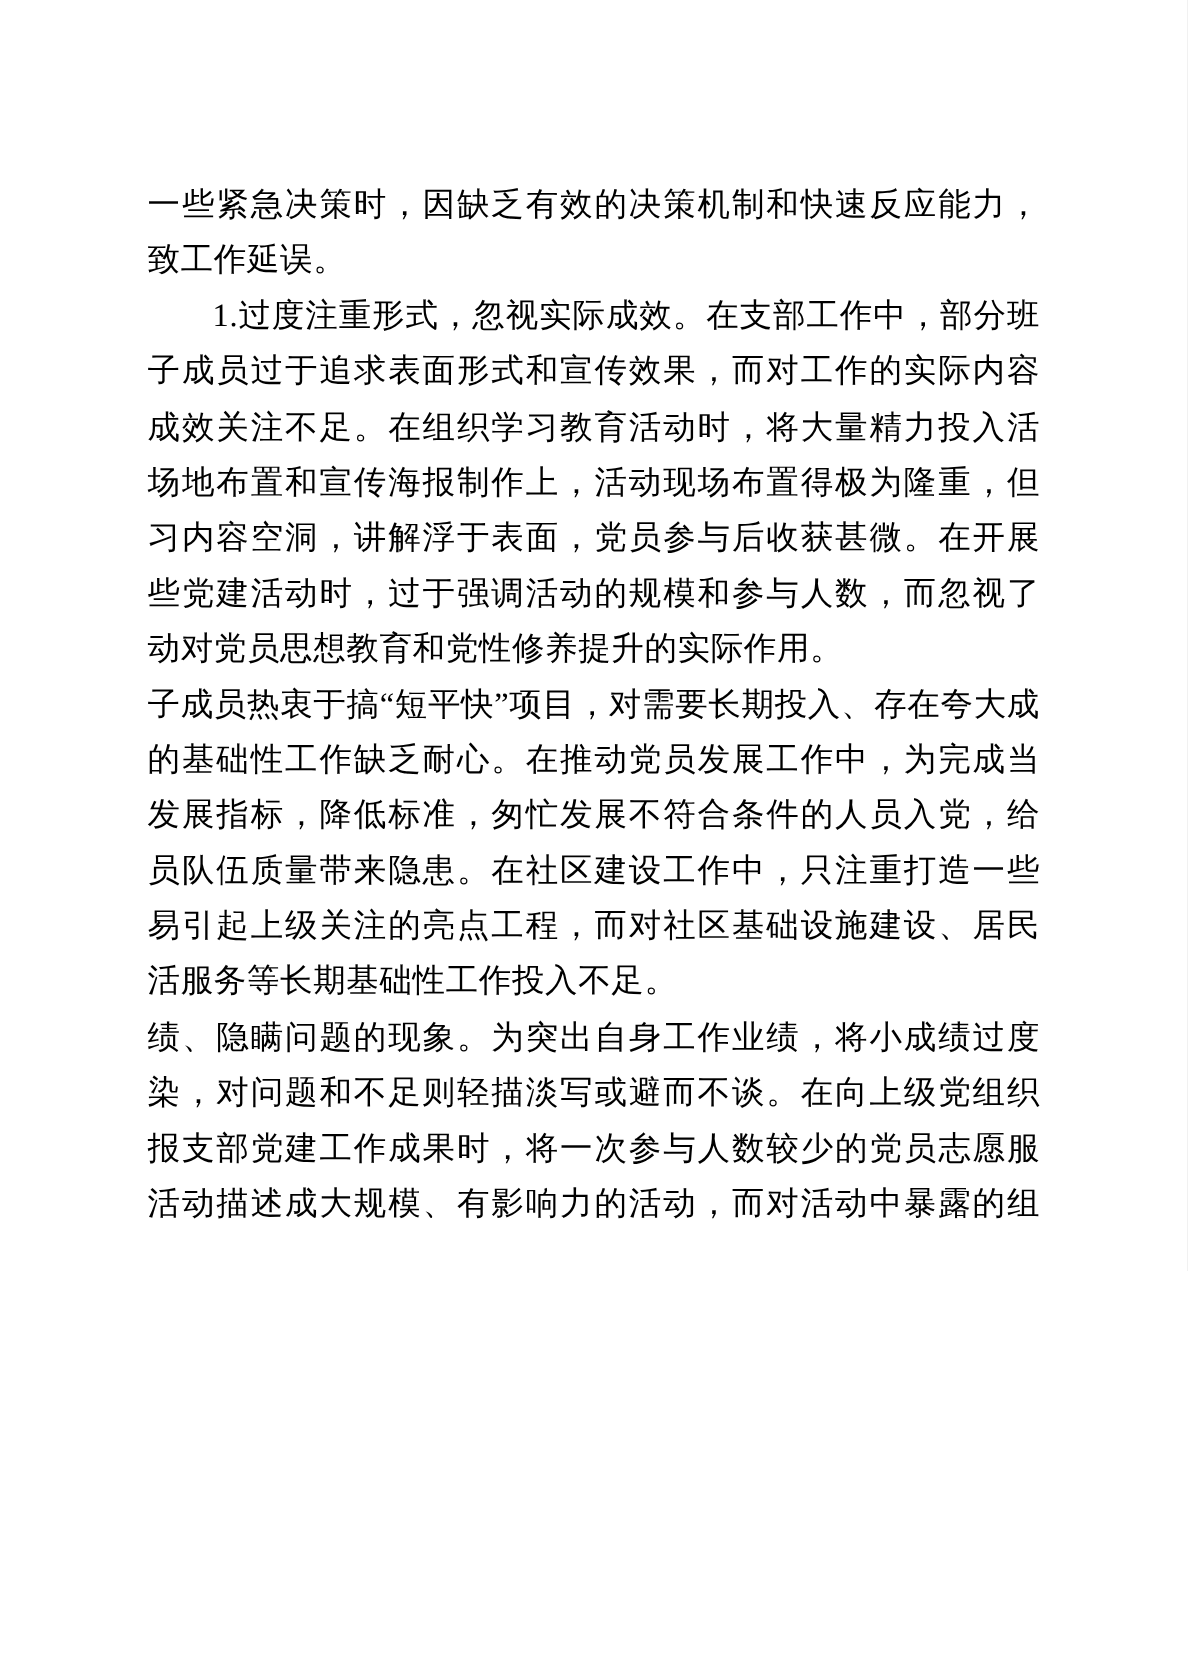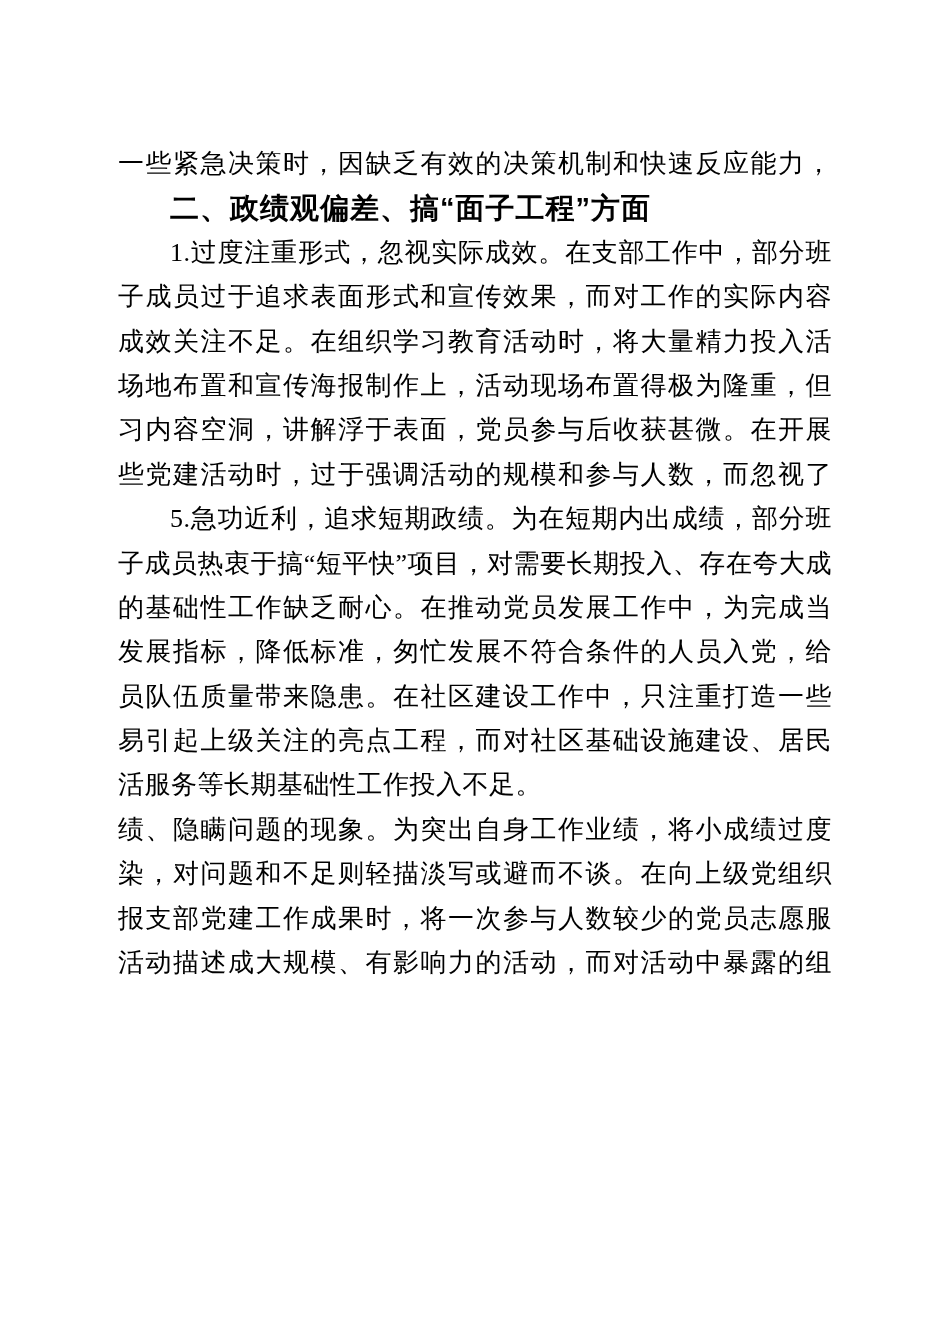--- a/index.html
+++ b/index.html
@@ -46,28 +46,28 @@
     text-align-last: left;
     letter-spacing: 1px;
   }
 </style>
 </head>
 <body>
 
 <div class="page" style="background: rgb(255, 255, 255); color: rgb(0, 0, 0);">
   <div class="text-block" id="doc-text">
       <div class="line">一些紧急决策时，因缺乏有效的决策机制和快速反应能力，导</div>
-      <div class="line heading indent no-justify">二、政绩观偏差、搞“面子工程”方面</div>
+      <div class="line no-justify">致工作延误。</div>
       <div class="line indent">1.过度注重形式，忽视实际成效。在支部工作中，部分班</div>
       <div class="line">子成员过于追求表面形式和宣传效果，而对工作的实际内容和</div>
       <div class="line">成效关注不足。在组织学习教育活动时，将大量精力投入活动</div>
       <div class="line">场地布置和宣传海报制作上，活动现场布置得极为隆重，但学</div>
       <div class="line">习内容空洞，讲解浮于表面，党员参与后收获甚微。在开展一</div>
       <div class="line">些党建活动时，过于强调活动的规模和参与人数，而忽视了活</div>
-      <div class="line indent">5.急功近利，追求短期政绩。为在短期内出成绩，部分班</div>
+      <div class="line no-justify">动对党员思想教育和党性修养提升的实际作用。</div>
       <div class="line">子成员热衷于搞“短平快”项目，对需要长期投入、存在夸大成</div>
       <div class="line">的基础性工作缺乏耐心。在推动党员发展工作中，为完成当年</div>
       <div class="line">发展指标，降低标准，匆忙发展不符合条件的人员入党，给党</div>
       <div class="line">员队伍质量带来隐患。在社区建设工作中，只注重打造一些容</div>
       <div class="line">易引起上级关注的亮点工程，而对社区基础设施建设、居民生</div>
       <div class="line no-justify">活服务等长期基础性工作投入不足。</div>
       <div class="line">绩、隐瞒问题的现象。为突出自身工作业绩，将小成绩过度渲</div>
       <div class="line">染，对问题和不足则轻描淡写或避而不谈。在向上级党组织汇</div>
       <div class="line">报支部党建工作成果时，将一次参与人数较少的党员志愿服务</div>
       <div class="line">活动描述成大规模、有影响力的活动，而对活动中暴露的组织</div>

